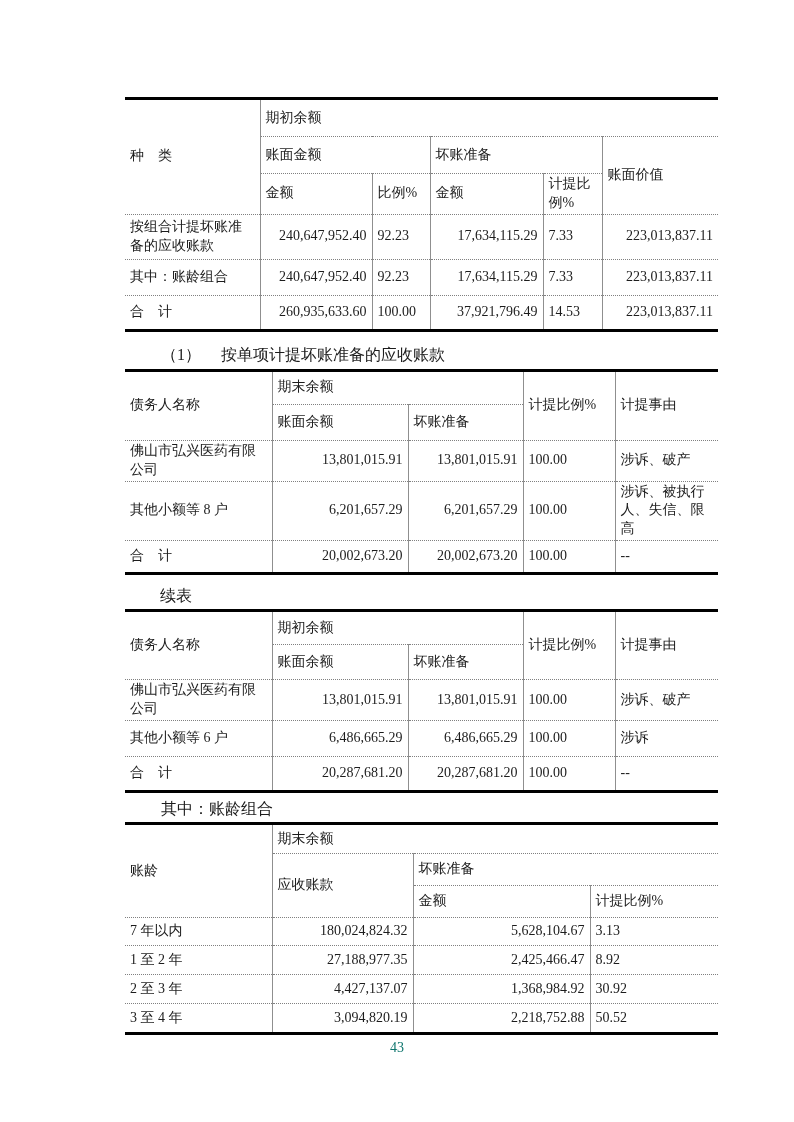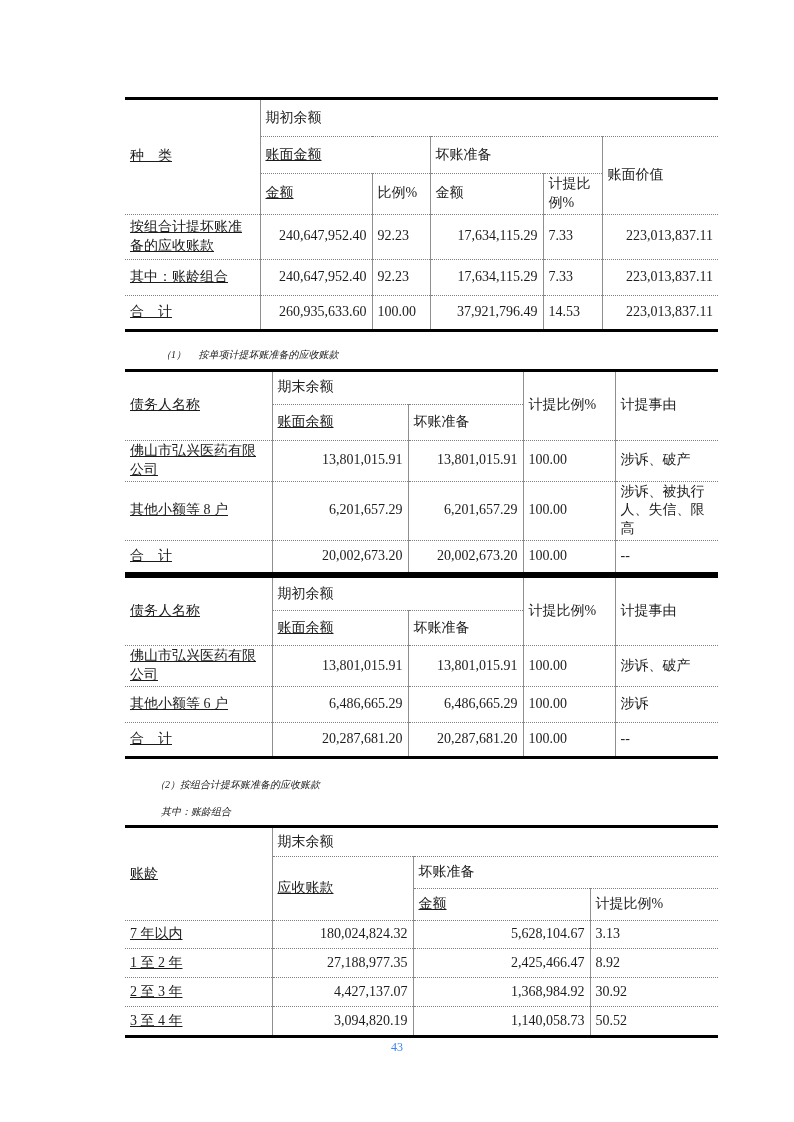--- a/index.html
+++ b/index.html
@@ -22,39 +22,38 @@
   }
   table.tbl td{
     border-left:1px solid #8f8f8f;
     border-right:1px solid #8f8f8f;
     border-top:1px dotted #808080;
     border-bottom:1px dotted #808080;
     vertical-align:middle;
     padding:1px 5px;
     line-height:1.35;
   }
-  table.tbl tr td:first-child{border-left:none;text-decoration:underline;}
+  table.tbl tr td:first-child{border-left:none;}
   table.tbl tr td:last-child{border-right:none;}
   .c{text-align:left;}
   .l{text-align:left;margin-top:9px;}
   .r{text-align:right;padding-right:8px;}
   .note{
-    font-size:10px;
+    font-size:16px;
     line-height:22px;
     margin:0;
     white-space:pre;
-    font-style:italic;
   }
   .n1{margin:12px 0 3px 36px;}
   .n2{margin:10px 0 2px 35px;}
   .n3{margin:15px 0 0 30px;}
   .n4{margin:5px 0 2px 36px;}
   .pageno{
     position:absolute;left:0;right:0;top:1040px;
-    text-align:center;font-size:12px;color:#3b82f6;
+    text-align:center;font-size:14px;color:#0f766e;
   }
 </style>
 </head>
 <body>
 
 <div class="page">
   <div class="content">
 
     <table class="tbl">
       <colgroup>
@@ -146,20 +145,21 @@
         <tr style="height:33px">
           <td class="c">合　计</td>
           <td class="r">20,002,673.20</td>
           <td class="r">20,002,673.20</td>
           <td class="c">100.00</td>
           <td class="c">--</td>
         </tr>
       </tbody>
     </table>
 
+    <p class="note n2">续表</p>
 
     <table class="tbl">
       <colgroup>
         <col style="width:147px">
           <col style="width:136px">
           <col style="width:115px">
         <col style="width:92px">
           <col style="width:103px">
       </colgroup>
       <tbody>
@@ -190,21 +190,20 @@
         <tr style="height:35px">
           <td class="c">合　计</td>
           <td class="r">20,287,681.20</td>
           <td class="r">20,287,681.20</td>
           <td class="c">100.00</td>
           <td class="c">--</td>
         </tr>
       </tbody>
     </table>
 
-    <p class="note n3">（2）按组合计提坏账准备的应收账款</p>
     <p class="note n4">其中：账龄组合</p>
 
     <table class="tbl">
       <colgroup>
         <col style="width:147px">
           <col style="width:141px">
           <col style="width:177px">
           <col style="width:128px">
       </colgroup>
       <tbody>
@@ -234,21 +233,21 @@
         </tr>
         <tr style="height:29px">
           <td class="l">2 至 3 年</td>
           <td class="r">4,427,137.07</td>
           <td class="r">1,368,984.92</td>
           <td class="c">30.92</td>
         </tr>
         <tr style="height:30px">
           <td class="l">3 至 4 年</td>
           <td class="r">3,094,820.19</td>
-          <td class="r">1,140,058.73</td>
+          <td class="r">2,218,752.88</td>
           <td class="c">50.52</td>
         </tr>
       </tbody>
     </table>
 
   </div>
 
   <div class="pageno">43</div>
 </div>
 

